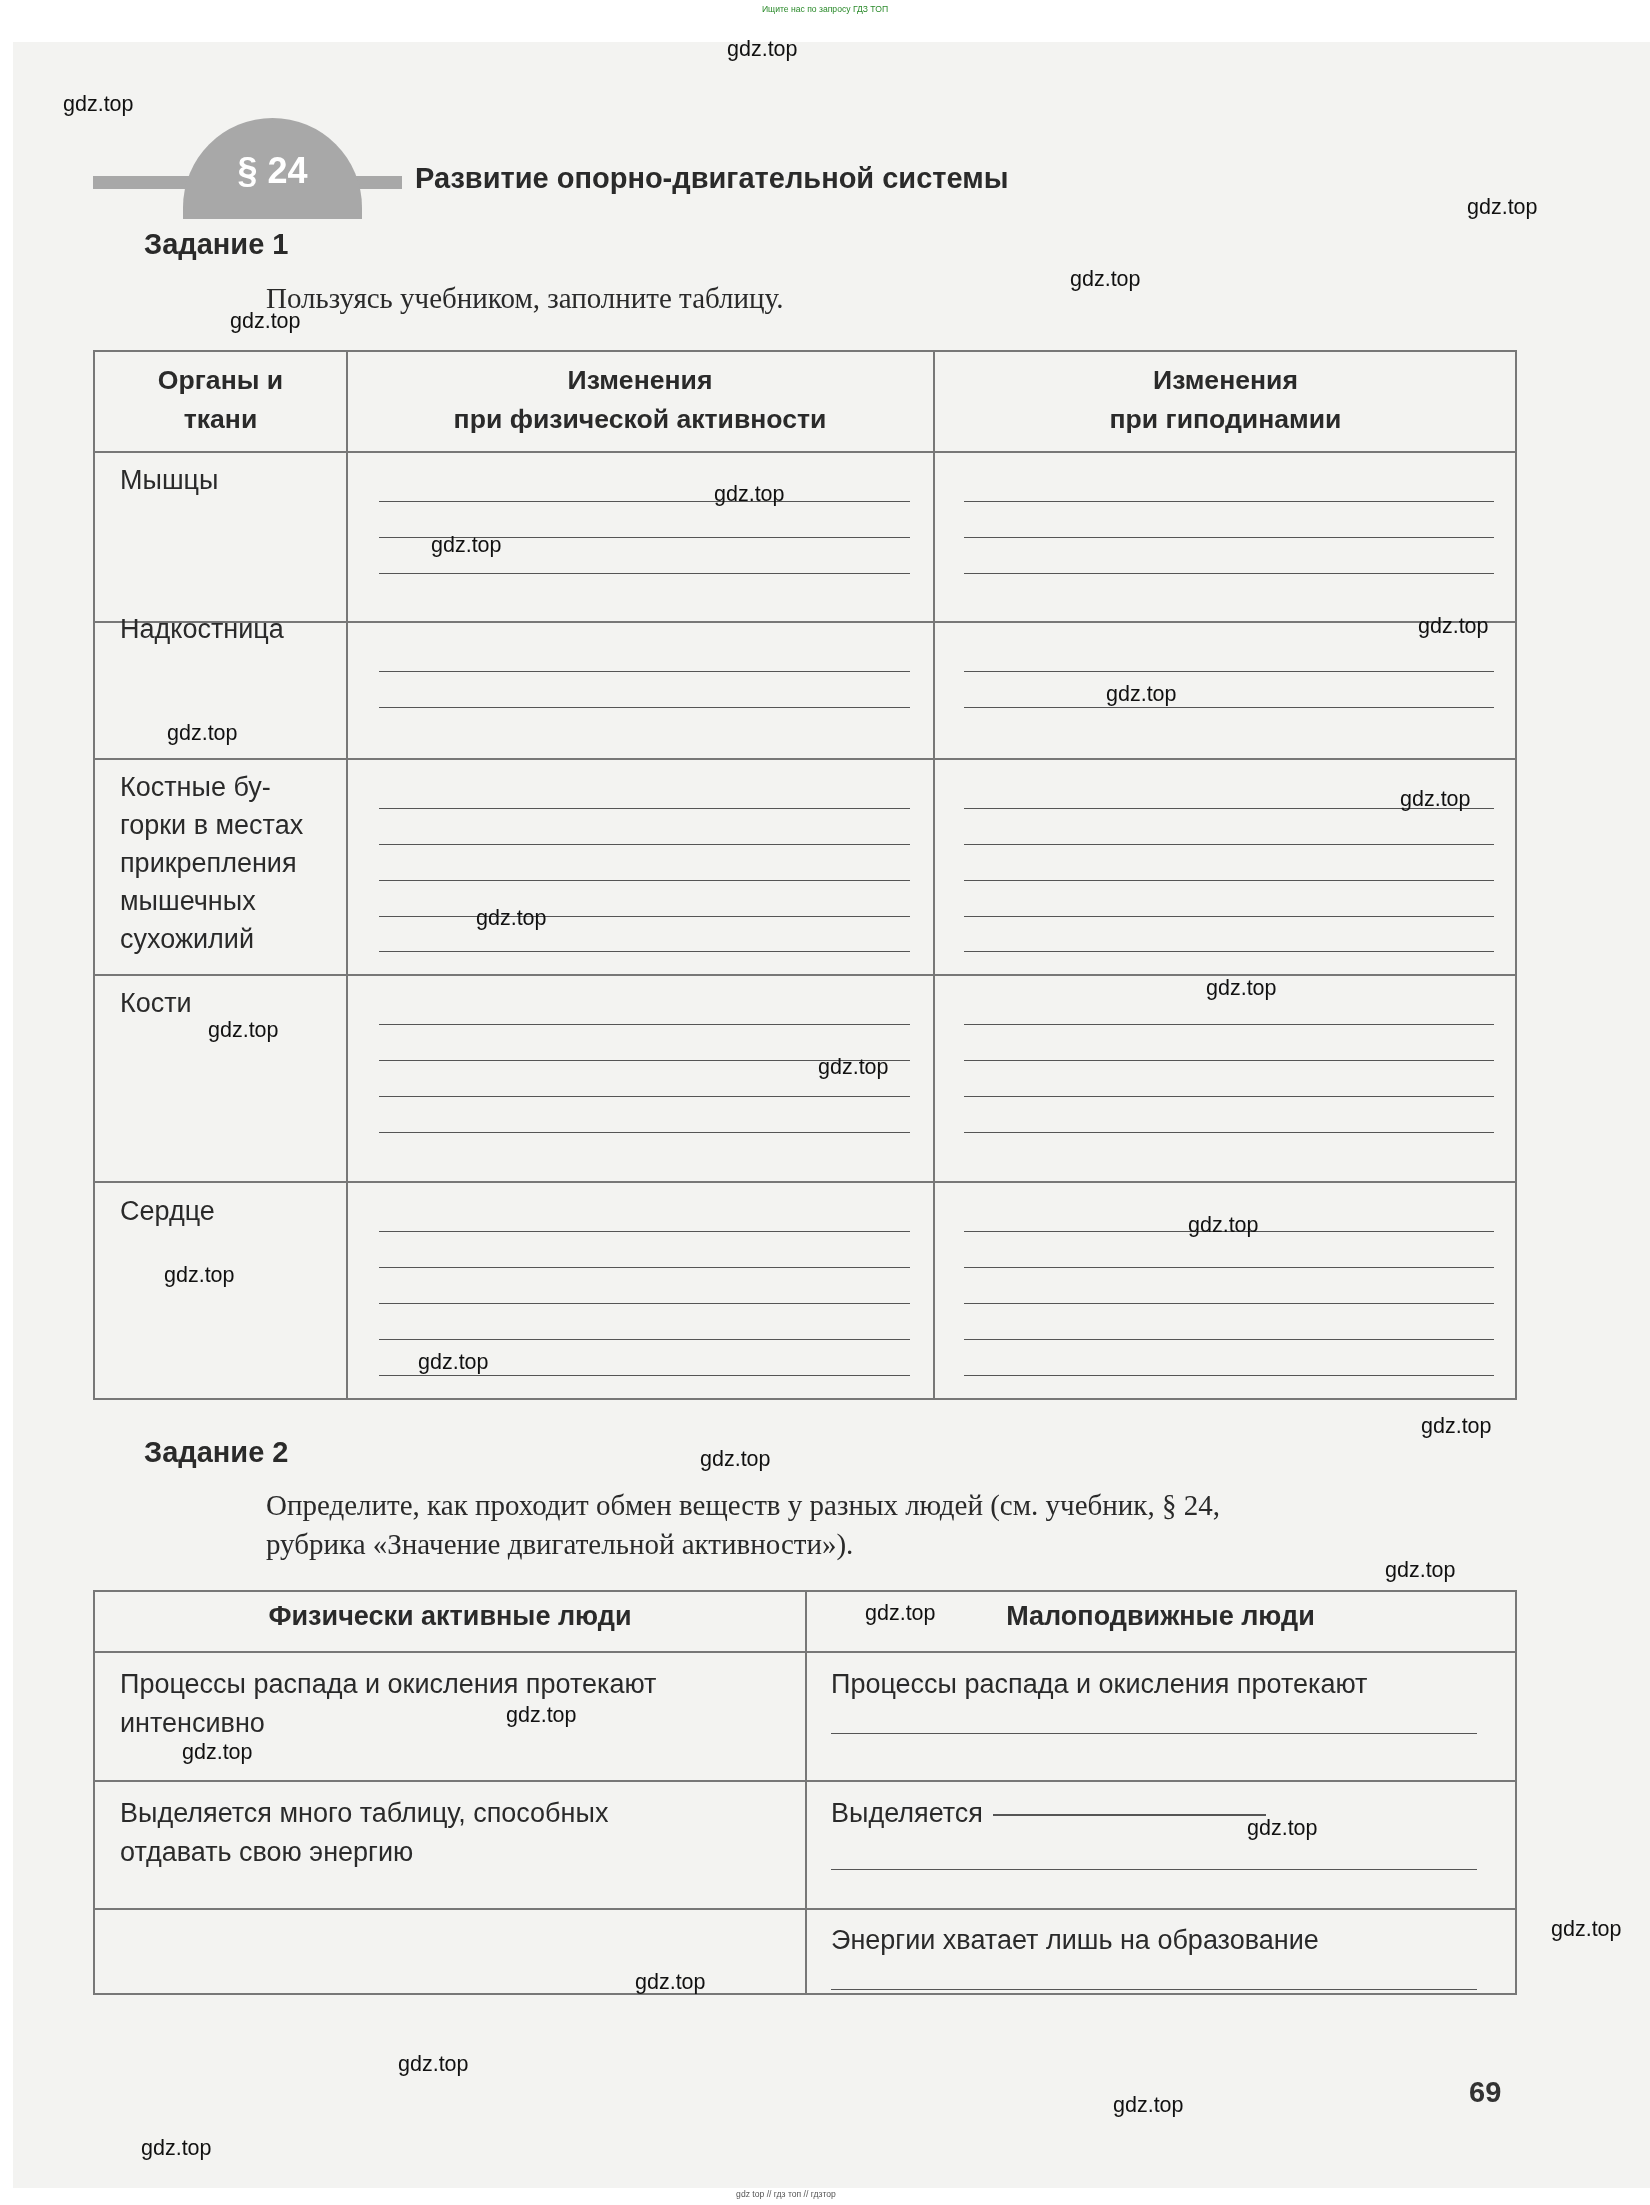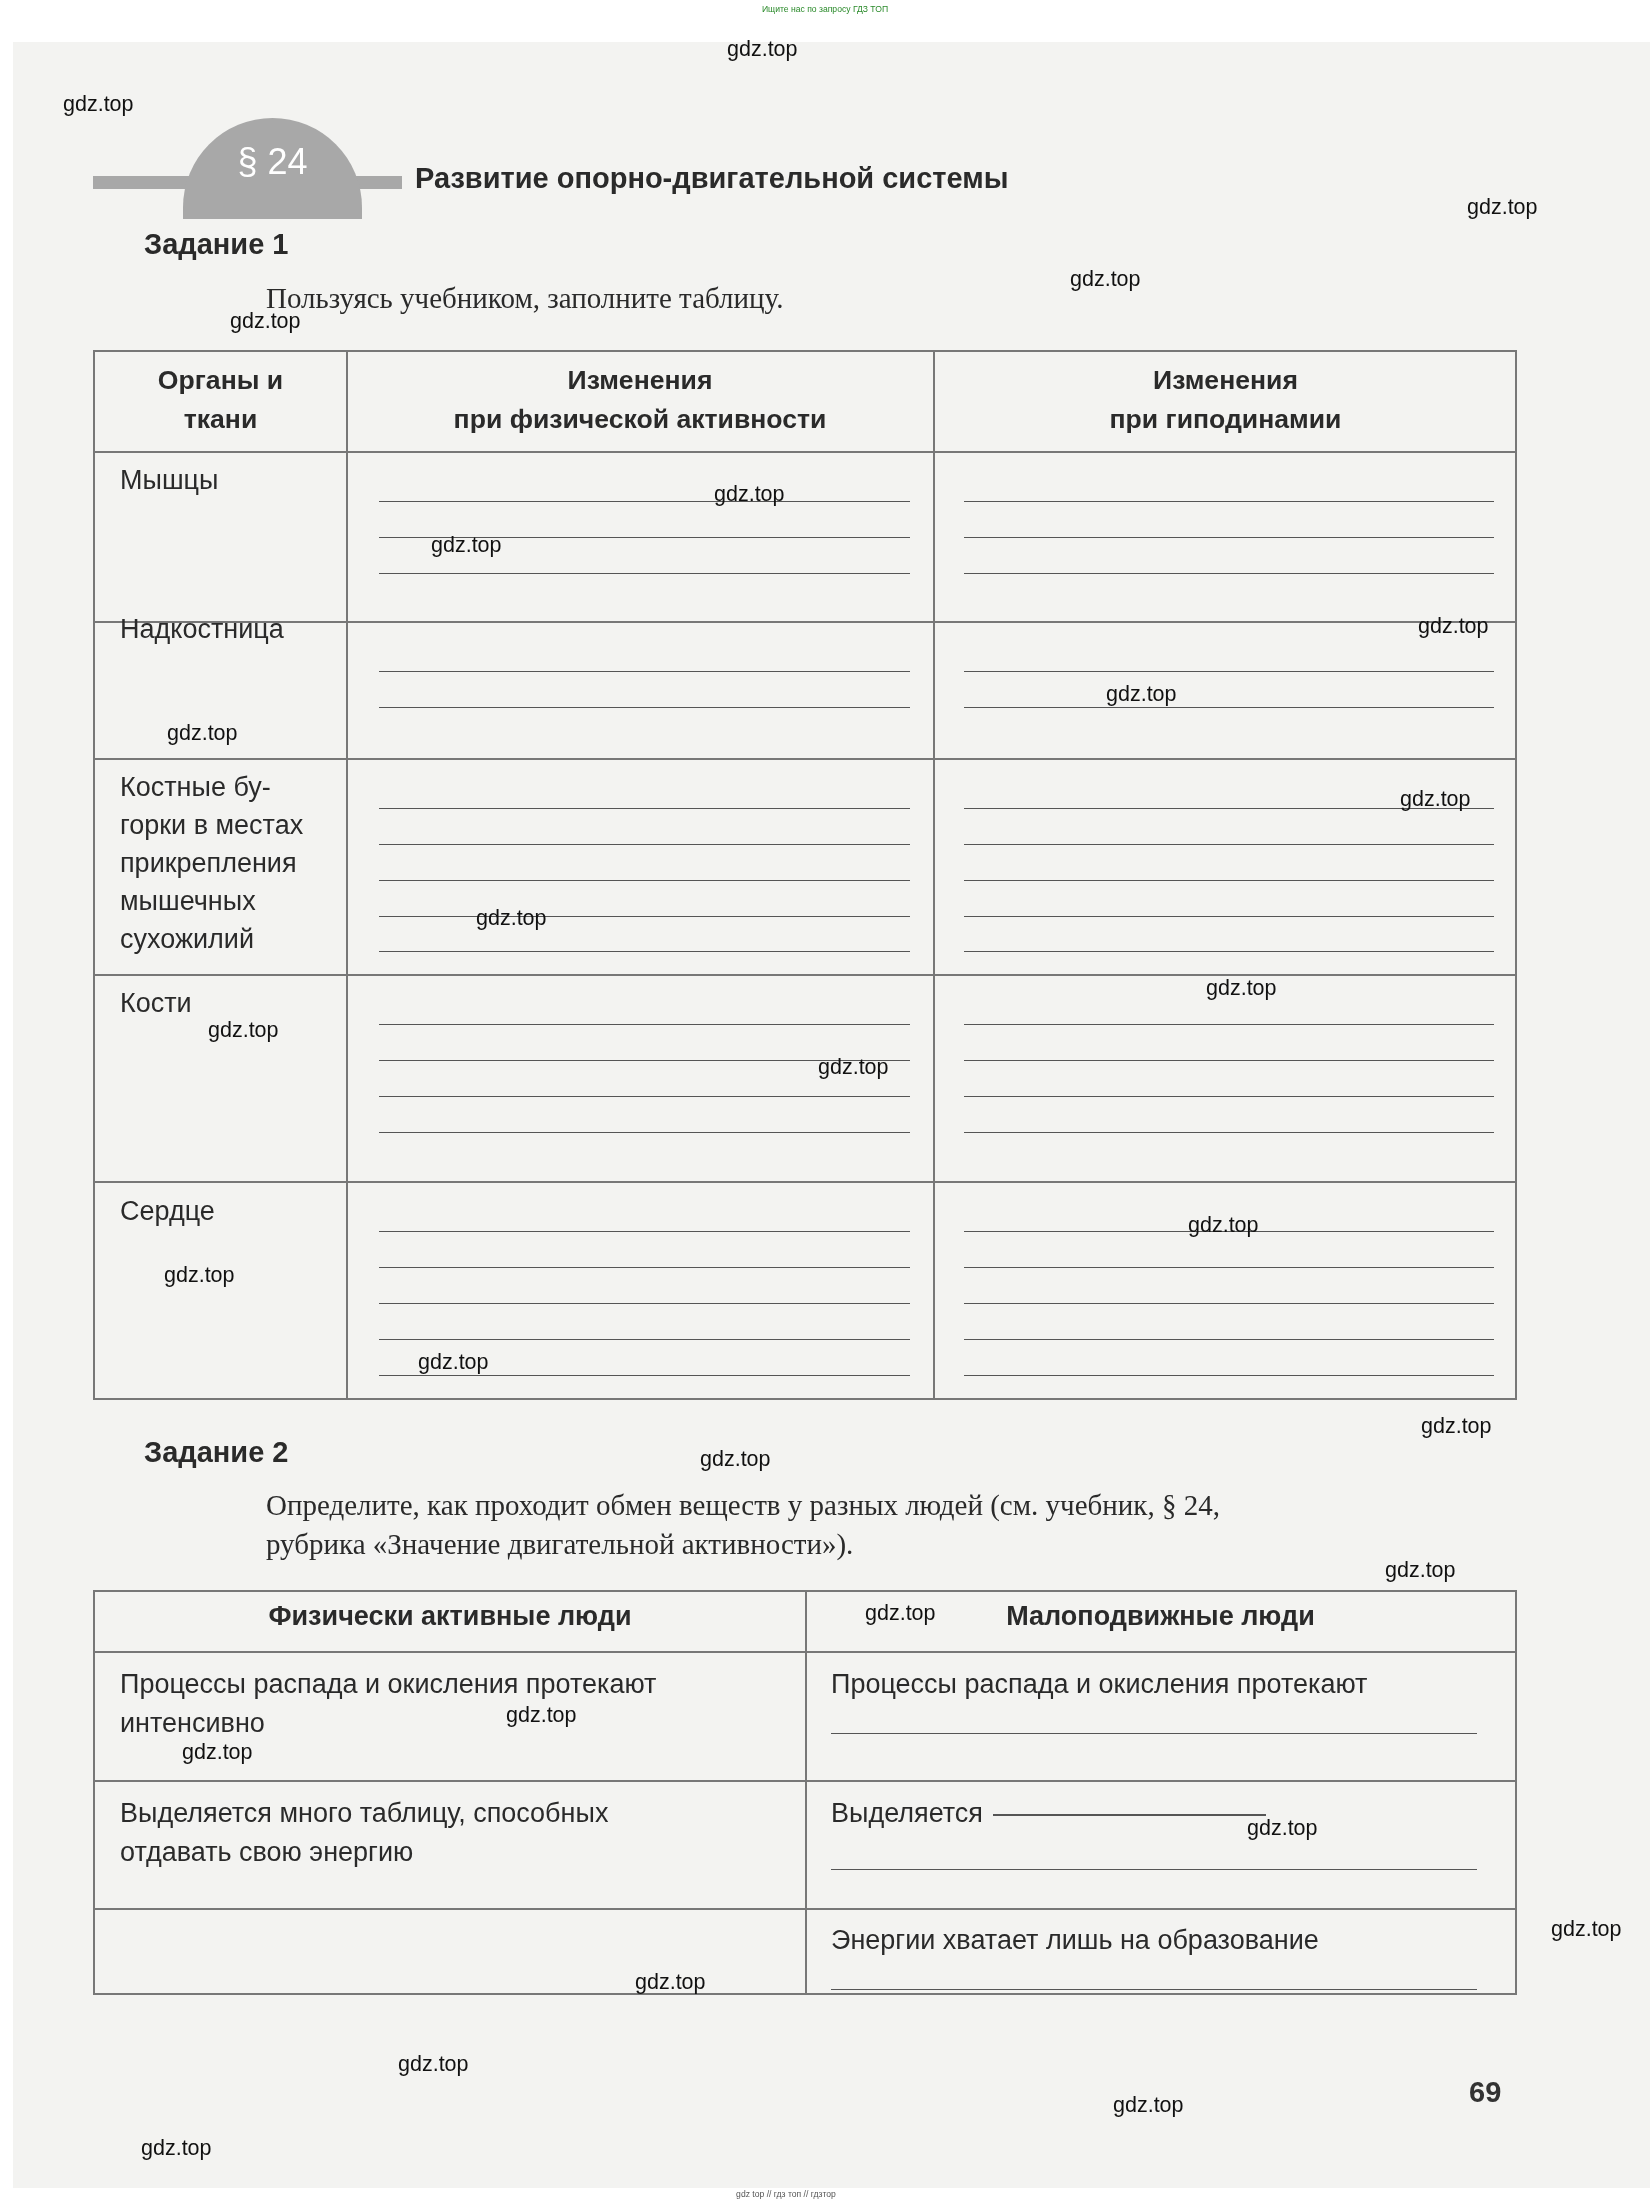--- a/index.html
+++ b/index.html
@@ -25,22 +25,22 @@
   .header-band {
     position: absolute; left: 93px; top: 176px; width: 309px; height: 13px;
     background: #a8a8a8;
   }
   .para-badge {
     position: absolute; left: 183px; top: 118px; width: 179px; height: 101px;
     border-radius: 90px 90px 0 0; background: #a8a8a8;
     overflow: hidden;
   }
   .para-badge span {
-    position: absolute; left: 0; right: 0; top: 23px; text-align: center;
-    color: #fff; font-weight: normal; font-size: 36px;
+    position: absolute; left: 0; right: 0; top: 32px; text-align: center;
+    color: #fff; font-weight: bold; font-size: 36px;
   }
   .page-title {
     position: absolute; left: 415px; top: 162px; font-size: 29px; font-weight: bold; color: #2a2a2a;
   }
   .task-title {
     position: absolute; font-size: 29px; font-weight: bold; color: #2a2a2a;
   }
   .task-text {
     position: absolute; font-family: "Liberation Serif", serif; font-size: 29px; color: #2a2a2a; line-height: 39px; margin-left: 47px;
   }

